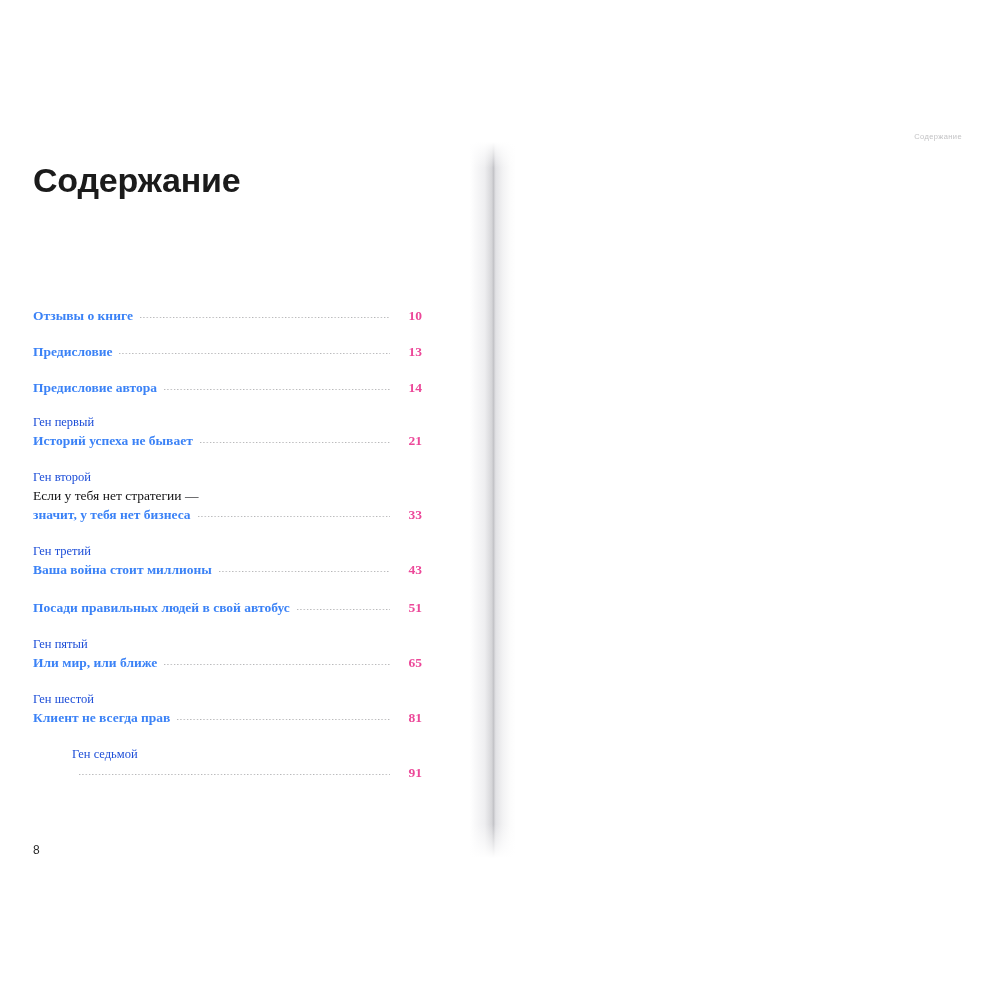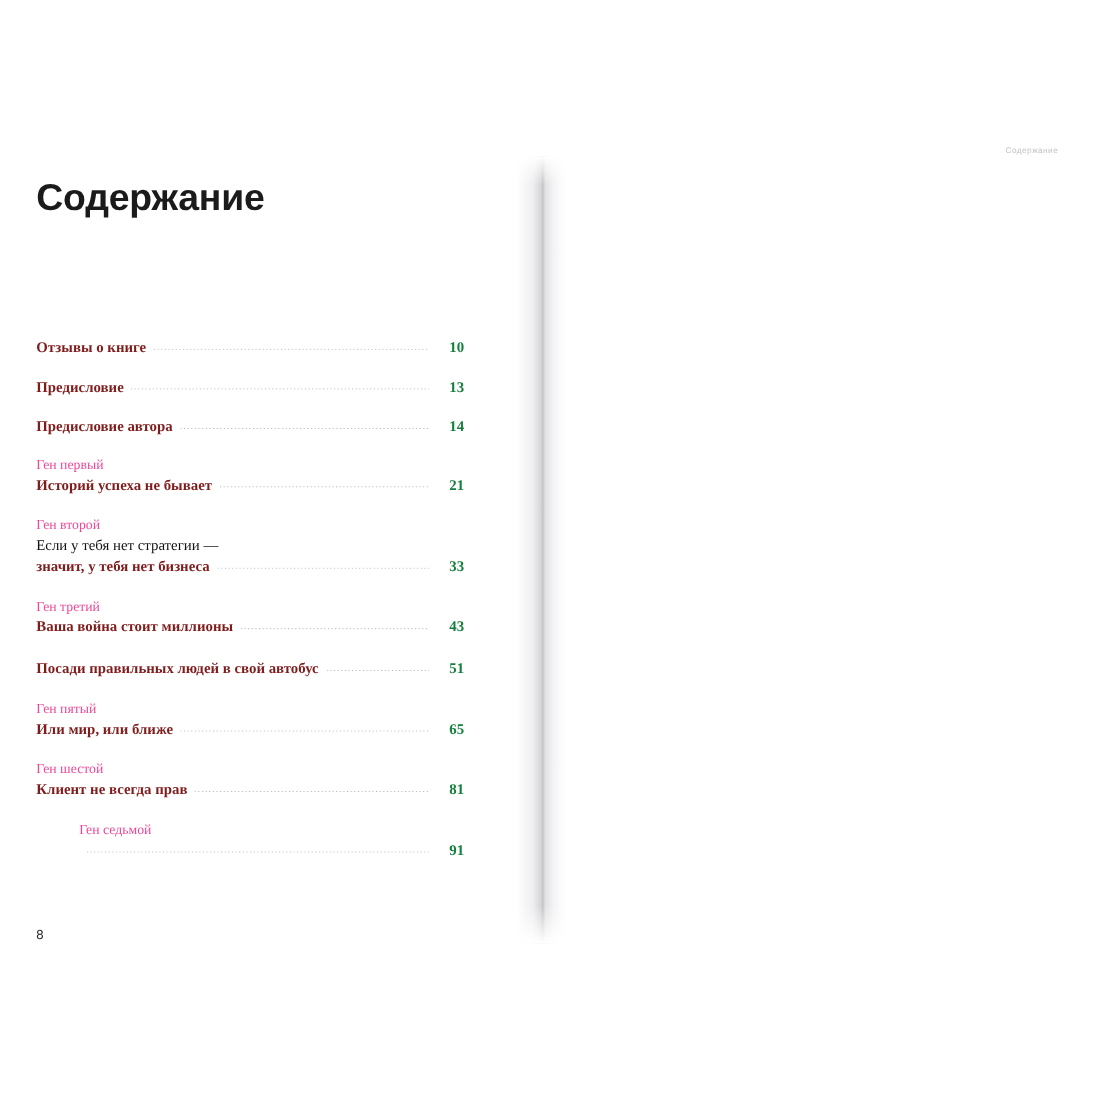--- a/index.html
+++ b/index.html
@@ -117,35 +117,35 @@
   .entry {
     margin: 0 0 19px 0;
   }
   .entry:last-child { margin-bottom: 0; margin-left: 39px; }
   .entry.gap-plain { margin-bottom: 17px; }
 
   .entry-label {
     font-size: 12.5px;
     line-height: 17px;
     font-weight: normal;
-    color: #ec4899;
+    color: #1d4ed8;
     white-space: nowrap;
   }
 
   .entry-line {
     display: flex;
     align-items: baseline;
     width: 100%;
   }
 
   .entry-title {
     font-size: 13.5px;
     line-height: 19px;
     font-weight: bold;
-    color: #7f1d1d;
+    color: #3b82f6;
     white-space: nowrap;
     flex: 0 0 auto;
   }
   
   .entry-title-cont {
     font-size: 13.5px;
     line-height: 19px;
     font-weight: normal;
     color: #121214;
     white-space: nowrap;
@@ -162,21 +162,21 @@
     background-size: 3.3px 3px;
     background-repeat: repeat-x;
     background-position: 0 0;
   }
 
   .entry-page {
     flex: 0 0 auto;
     font-size: 13.5px;
     line-height: 19px;
     font-weight: bold;
-    color: #15803d;
+    color: #ec4899;
     min-width: 26px;
     text-align: right;
     white-space: nowrap;
   }
 </style>
 </head>
 <body>
 
 <div class="spread">
 

